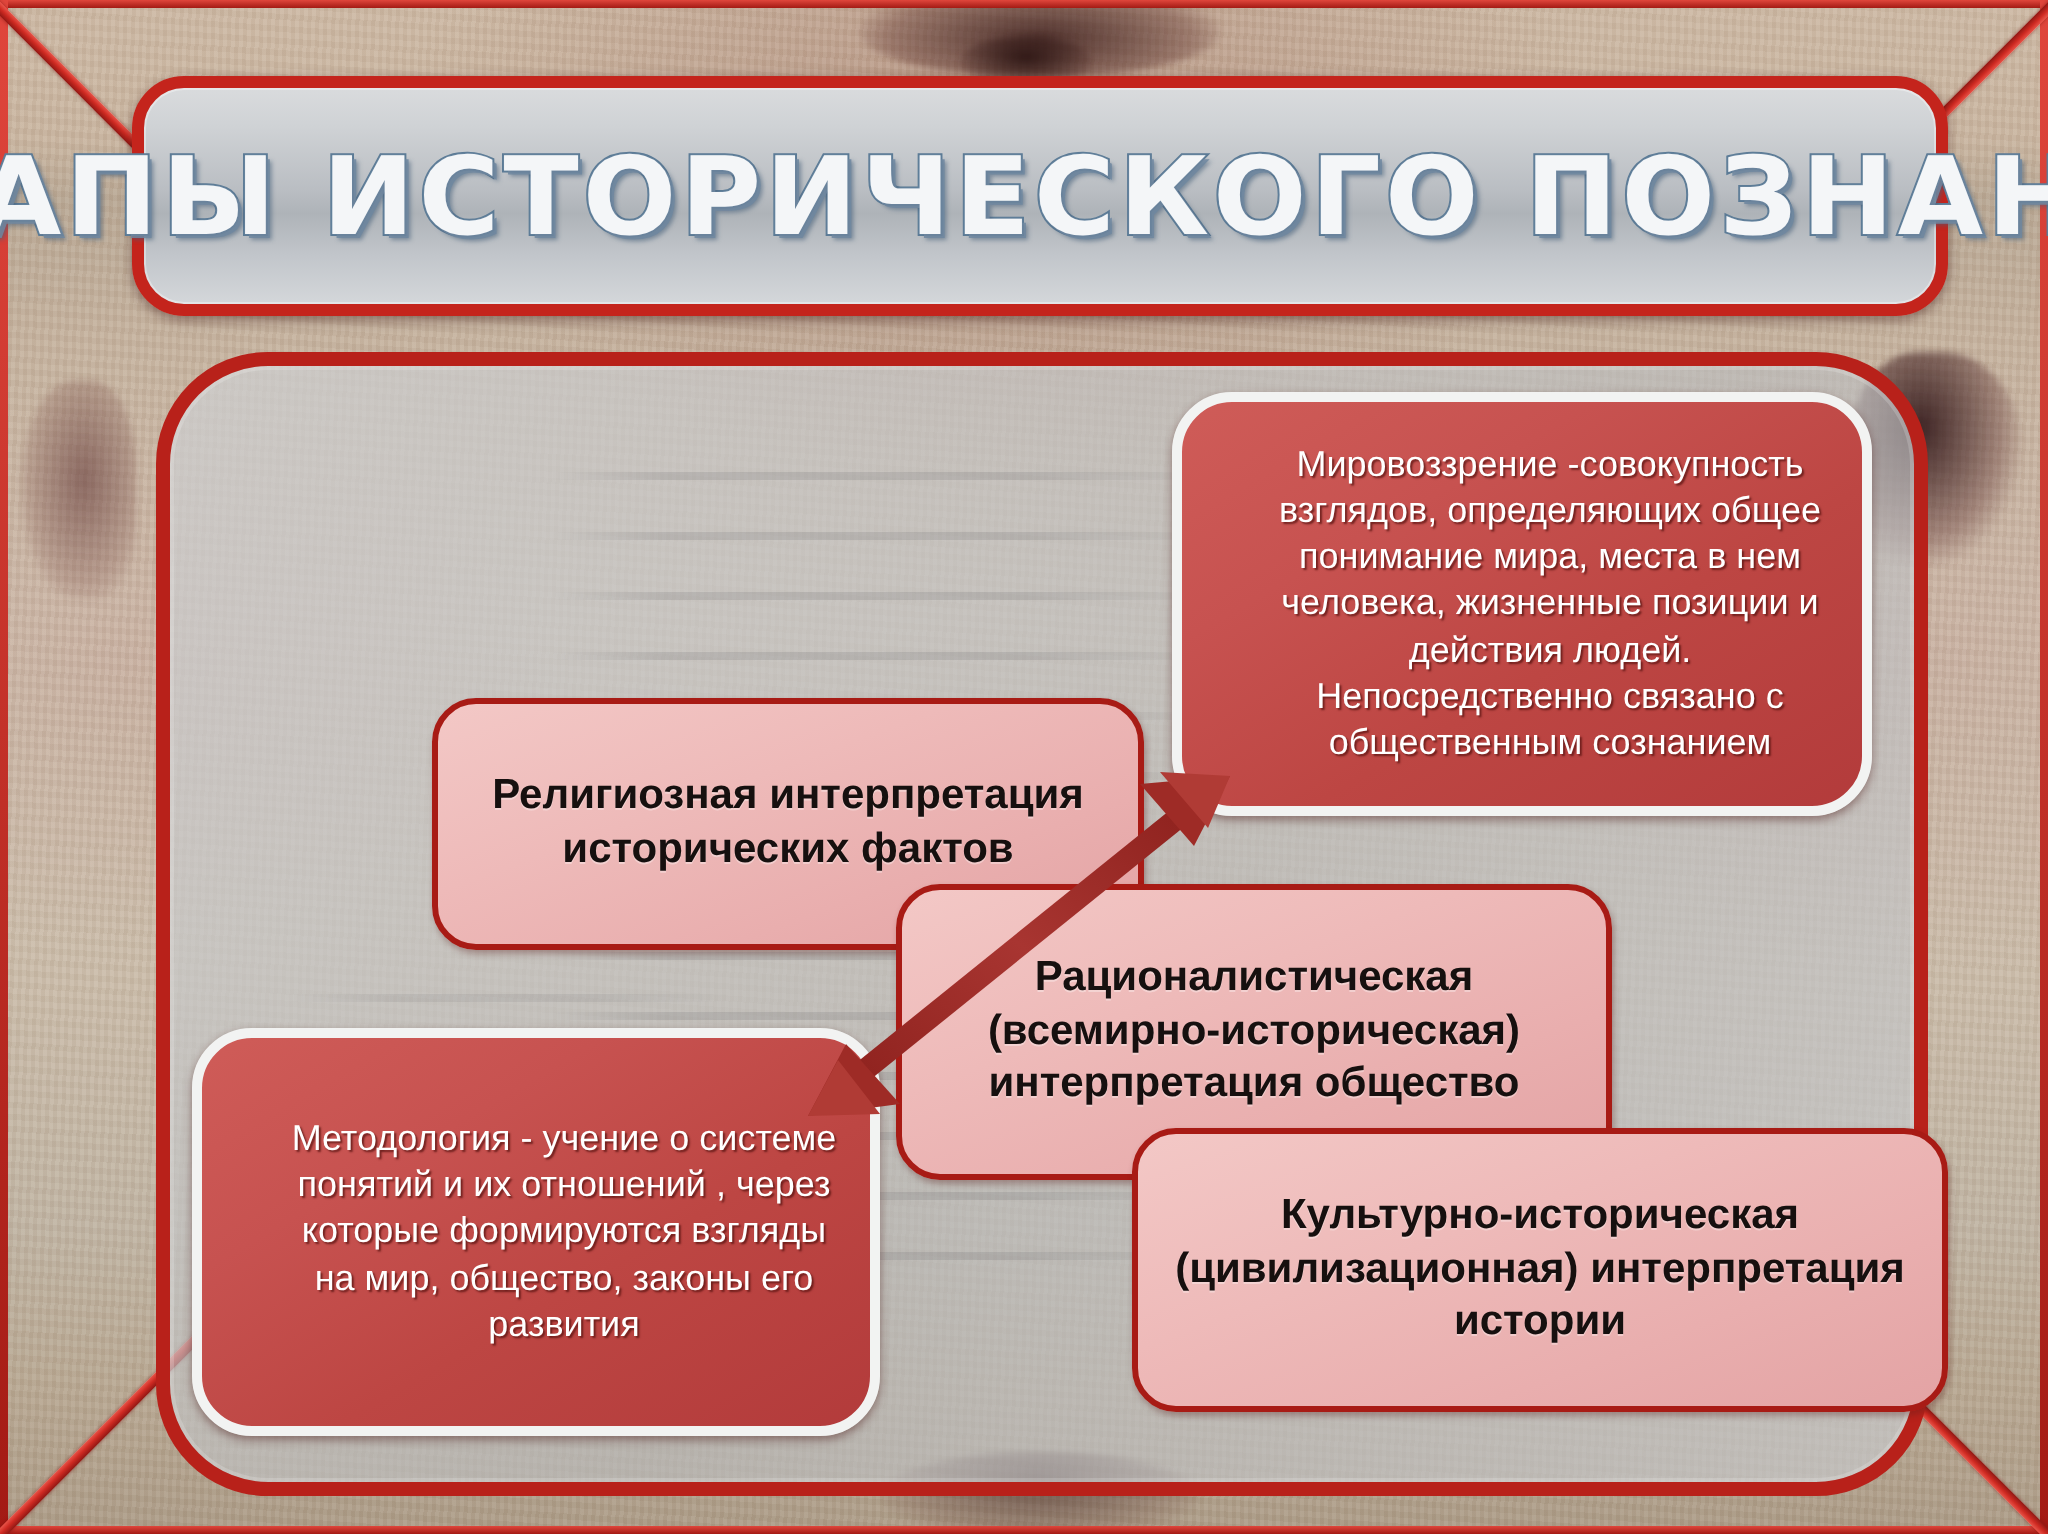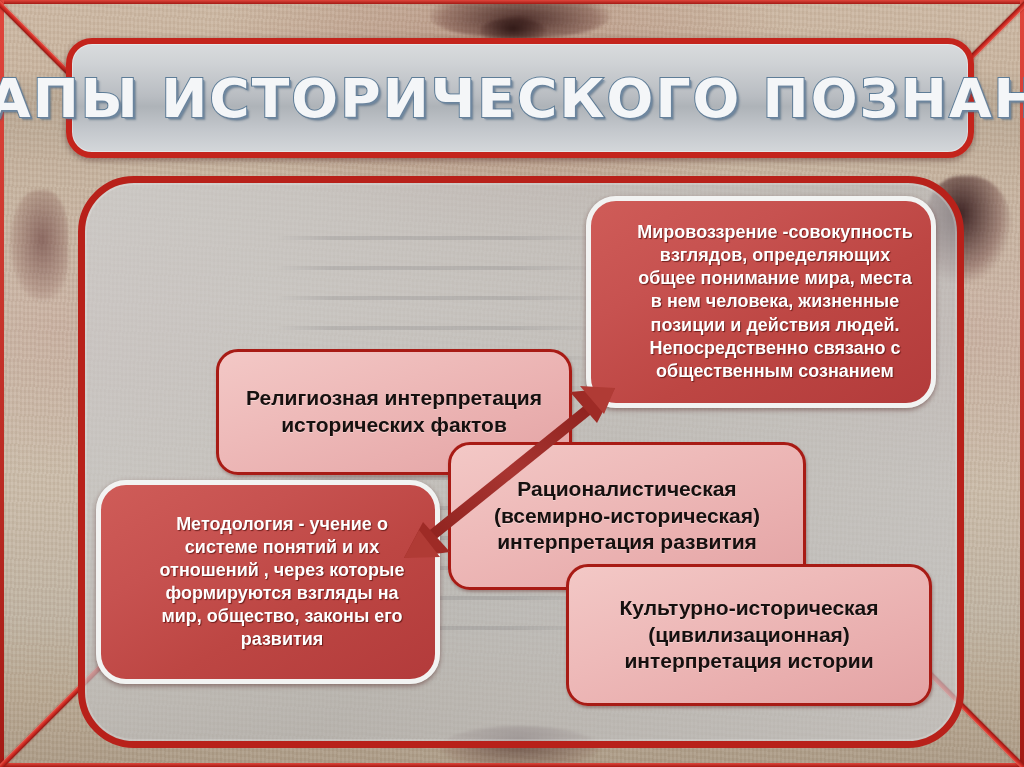--- a/index.html
+++ b/index.html
@@ -180,35 +180,35 @@
     font-weight: bold;
     text-shadow: 0 1px 0 rgba(255,255,255,0.35);
     box-shadow: 1px 2px 3px rgba(90,30,25,0.35);
   }
 
   
   .node.crimson {
     border: 5px solid #f2f3f2;
     background: linear-gradient(150deg, #cf5c58 0%, #c75250 30%, #bd4643 60%, #b33b3b 100%);
     color: #ffffff;
-    font-weight: bold;
+    font-weight: normal;
     text-shadow: 1px 1px 1px rgba(90,20,18,0.8);
     box-shadow: 0 2px 5px rgba(70,20,18,0.45);
     padding-left: 28px;
   }
 
   .node-text { padding: 4px 14px; line-height: 1.28; }
 
   
   #node-antique          { left: 116px; top: 190px; width: 366px; height: 140px; font-size: 21px; }
   #node-religious        { left: 216px; top: 305px; width: 356px; height: 126px; font-size: 21px; margin-top: 44px; }
   #node-rationalistic    { left: 448px; top: 442px; width: 358px; height: 148px; font-size: 21px; }
-  #node-cultural         { left: 566px; top: 564px; width: 366px; height: 142px; font-size: 21px; }
+  #node-cultural         { left: 566px; top: 564px; width: 408px; height: 142px; font-size: 21px; }
   #node-worldview        { left: 586px; top: 196px; width: 350px; height: 212px; font-size: 18px; border-radius: 30px; }
-  #node-methodology      { left: 96px;  top: 480px; width: 344px; height: 204px; font-size: 18px; border-radius: 30px; }
+  #node-methodology      { left: 96px;  top: 514px; width: 344px; height: 204px; font-size: 18px; border-radius: 30px; }
 
   
   #arrow-svg {
     position: absolute;
     left: 0; top: 0;
     width: 1024px; height: 767px;
     pointer-events: none;
   }
 </style>
 </head>
@@ -246,21 +246,21 @@
 
   <div class="node pink" id="node-religious">
     <span class="node-text">Религиозная интерпретация исторических фактов</span>
   </div>
 
   <div class="node crimson" id="node-worldview">
     <span class="node-text">Мировоззрение -совокупность взглядов, определяющих общее понимание мира, места в нем человека, жизненные позиции и действия людей. Непосредственно связано с общественным сознанием</span>
   </div>
 
   <div class="node pink" id="node-rationalistic">
-    <span class="node-text">Рационалистическая (всемирно-историческая) интерпретация развития</span>
+    <span class="node-text">Рационалистическая (всемирно-историческая) интерпретация общество</span>
   </div>
 
   <div class="node pink" id="node-cultural">
     <span class="node-text">Культурно-историческая (цивилизационная) интерпретация истории</span>
   </div>
 
   <div class="node crimson" id="node-methodology">
     <span class="node-text">Методология  - учение о системе понятий и их отношений , через которые формируются  взгляды на мир, общество, законы его развития</span>
   </div>
 

